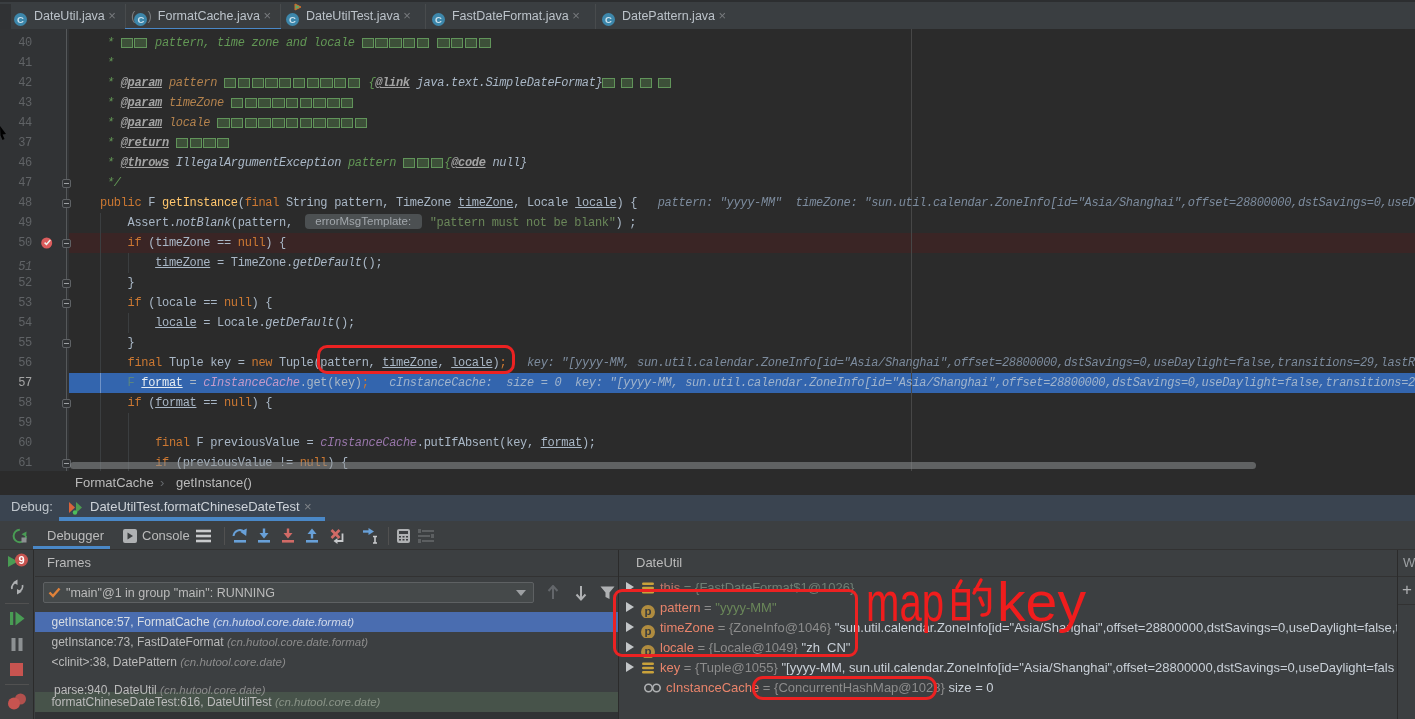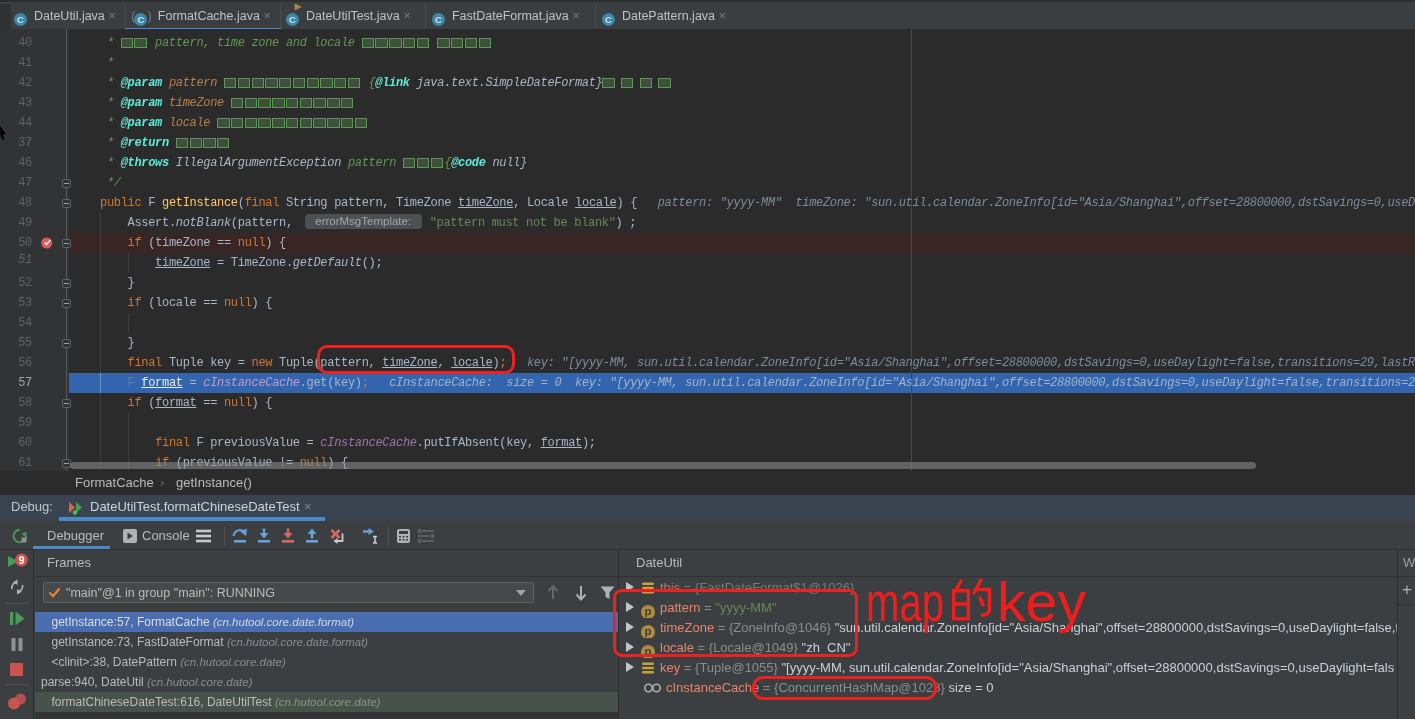--- a/index.html
+++ b/index.html
@@ -14,21 +14,21 @@
   .tx { color:#787b7e; font-size:13px; }
   #tabul { position:absolute; left:125px; top:26px; width:156px; height:4px; background:#4A88C7; }
   #seltab { position:absolute; left:125px; top:2px; width:155px; height:27px; background:#3A3D3F; }
   
   #editor { position:absolute; left:0; top:29px; width:1415px; height:442px; background:#2B2B2B; }
   #gutter { position:absolute; left:0; top:0; width:68.5px; height:442px; background:#313335; }
   #foldline { position:absolute; left:66px; top:0; width:1px; height:442px; background:#55585a; }
   .lno { position:absolute; width:32px; text-align:right; height:20px; line-height:20px; font-family:"Liberation Mono",monospace; font-size:12px; color:#606366; letter-spacing:-0.317px; }
   .cl { position:absolute; left:0; width:1415px; height:20px; line-height:20px; padding-left:72.5px; white-space:pre; font-family:"Liberation Mono",monospace; font-size:12px; letter-spacing:-0.317px; color:#A9B7C6; }
   .cmt  { color:#629755; font-style:italic; }
-  .tag  { color:#5eead4; font-style:italic; font-weight:bold; }
+  .tag  { color:#a3a3a3; font-style:italic; font-weight:bold; text-decoration:underline; }
   .tagv { color:#B3824D; font-style:italic; }
   .kw   { color:#CC7832; }
   .str  { color:#6A8759; }
   .mth  { color:#FFC66D; }
   .fld  { color:#9876AA; font-style:italic; }
   .it   { font-style:italic; }
   .un   { text-decoration:underline; }
   .dbg  { color:#7C8B9D; font-style:italic; }
   .nw { letter-spacing:0; font-style:normal; } .w .cb { margin-right:6.2px; } .cb { display:inline-block; width:12.4px; height:10px; margin-right:1.36px; background:rgba(98,151,85,0.34); border:1px solid #61945a; vertical-align:-1.5px; }
   .pill { display:inline-block; background:#4C5052; border-radius:4px; color:#A2A7AC; font-family:"Liberation Sans",sans-serif; font-size:11.5px; letter-spacing:0; height:15px; line-height:15px; text-align:center; vertical-align:1px; }
@@ -101,21 +101,21 @@
   <div class="lno" style="top:24px;">41</div>
   <div class="lno" style="top:44px;">42</div>
   <div class="lno" style="top:64px;">43</div>
   <div class="lno" style="top:84px;">44</div>
   <div class="lno" style="top:104px;">37</div>
   <div class="lno" style="top:124px;">46</div>
   <div class="lno" style="top:144px;">47</div>
   <div class="lno" style="top:164px;">48</div>
   <div class="lno" style="top:184px;">49</div>
   <div class="lno" style="top:204px;">50</div>
-  <div class="lno" style="top:221px;font-style:italic;">51</div>
+  <div class="lno" style="top:228px;font-style:italic;">51</div>
   <div class="lno" style="top:244px;">52</div>
   <div class="lno" style="top:264px;">53</div>
   <div class="lno" style="top:284px;">54</div>
   <div class="lno" style="top:304px;">55</div>
   <div class="lno" style="top:324px;">56</div>
   <div class="lno" style="top:344px;color:#A4A4A4;">57</div>
   <div class="lno" style="top:364px;">58</div>
   <div class="lno" style="top:384px;">59</div>
   <div class="lno" style="top:404px;">60</div>
   <div class="lno" style="top:424px;">61</div>
@@ -141,20 +141,21 @@
   <div class="cl cmt" style="top:84px;">     * <span class="tag">@param</span> <span class="tagv">locale</span> <span class="nw"><i class="cb"></i><i class="cb"></i><i class="cb"></i><i class="cb"></i><i class="cb"></i><i class="cb"></i><i class="cb"></i><i class="cb"></i><i class="cb"></i><i class="cb"></i><i class="cb"></i></span></div>
   <div class="cl cmt" style="top:124px;">     * <span class="tag">@throws</span> <span class="it" style="color:#A9B7C6;">IllegalArgumentException</span> pattern <span class="nw"><i class="cb"></i><i class="cb"></i><i class="cb"></i></span>{<span class="tag">@code</span><span class="it" style="color:#A9B7C6;"> null}</span></div>
   <div class="cl cmt" style="top:104px;">     * <span class="tag">@return</span> <span class="nw"><i class="cb"></i><i class="cb"></i><i class="cb"></i><i class="cb"></i></span></div>
   <div class="cl cmt" style="top:144px;">     */</div>
   <div class="cl" style="top:164px;">    <span class="kw">public</span> F <span class="mth">getInstance</span>(<span class="kw">final</span> String pattern, TimeZone <span class="un">timeZone</span>, Locale <span class="un">locale</span>) {   <span class="dbg">pattern: "yyyy-MM"  timeZone: "sun.util.calendar.ZoneInfo[id="Asia/Shanghai",offset=28800000,dstSavings=0,useDayligh</span></div>
   <div class="cl" style="top:184px;">        Assert.<span class="it">notBlank</span>(pattern, <span class="pill" style="width:117px;margin-left:5px;margin-right:8px;">errorMsgTemplate:</span><span class="str">"pattern must not be blank"</span>) ;</div>
   <div class="cl" style="top:204px;">        <span class="kw">if</span> (timeZone == <span class="kw">null</span>) {</div>
   <div class="cl" style="top:224px;">            <span class="un">timeZone</span> = TimeZone.<span class="it">getDefault</span>();</div>
   <div class="cl" style="top:244px;">        }</div>
   <div class="cl" style="top:264px;">        <span class="kw">if</span> (locale == <span class="kw">null</span>) {</div>
+  <div class="cl" style="top:284px;">            <span class="un">locale</span> = Locale.<span class="it">getDefault</span>();</div>
   <div class="cl" style="top:304px;">        }</div>
   <div class="cl" style="top:324px;">        <span class="kw">final</span> Tuple key = <span class="kw">new</span> Tuple(pattern, <span class="un">timeZone</span>, <span class="un">locale</span>)<span style="color:#CC7832;">;</span>   <span class="dbg">key: "[yyyy-MM, sun.util.calendar.ZoneInfo[id="Asia/Shanghai",offset=28800000,dstSavings=0,useDaylight=false,transitions=29,lastR</span></div>
   <div class="cl" style="top:344px;"><span style="color:#5A8580;">        F </span><span class="un" style="color:#E6EDF3;">format</span> = <span style="color:#C39AC9;font-style:italic;">cInstanceCache</span>.get(key)<span style="color:#CC7832;">;</span>   <span class="dbg" style="color:#9FB3CC;">cInstanceCache:  size = 0  key: "[yyyy-MM, sun.util.calendar.ZoneInfo[id="Asia/Shanghai",offset=28800000,dstSavings=0,useDaylight=false,transitions=2</span></div>
   <div class="cl" style="top:364px;">        <span class="kw">if</span> (<span class="un">format</span> == <span class="kw">null</span>) {</div>
   <div class="cl" style="top:404px;">            <span class="kw">final</span> F previousValue = <span class="fld">cInstanceCache</span>.putIfAbsent(key, <span class="un">format</span>);</div>
   <div class="cl" style="top:424px;">            <span class="kw">if</span> (previousValue != <span class="kw">null</span>) {</div>
 
   <div class="abs" style="left:70px;top:433px;width:1186px;height:7px;border-radius:3.5px;background:rgba(140,143,146,0.55);"></div>
 </div>
 <div id="crumbs">
@@ -316,21 +317,21 @@
     </svg>
   <svg style="position:absolute;left:600px;top:36px;" width="15" height="14" viewBox="0 0 15 14">
       <path d="M0.5 0.5 H14.5 L9.5 6.5 V13 L5.5 11 V6.5 Z" fill="#AFB1B3"></path>
     </svg>
 
   <div style="position:absolute;left:35px;top:62px;width:583px;height:20px;background:#4A6DB0;"></div>
   <div style="position:absolute;left:35px;top:142px;width:583px;height:20px;background:#47534A;"></div>
   <div class="frow" style="top:62px;padding-left:16.5px;color:#D8DEE5;">getInstance:57, FormatCache <span class="pkg" style="color:rgba(255,255,255,0.72);">(cn.hutool.core.date.format)</span></div>
   <div class="frow" style="top:82px;padding-left:16.5px;">getInstance:73, FastDateFormat <span class="pkg">(cn.hutool.core.date.format)</span></div>
   <div class="frow" style="top:102px;padding-left:16.5px;">&lt;clinit&gt;:38, DatePattern <span class="pkg">(cn.hutool.core.date)</span></div>
-  <div class="frow" style="top:122px;padding-left:6px;">parse:940, DateUtil <span class="pkg">(cn.hutool.core.date)</span></div>
+  <div class="frow" style="top:130px;padding-left:19px;">parse:940, DateUtil <span class="pkg">(cn.hutool.core.date)</span></div>
   <div class="frow" style="top:142px;padding-left:16.5px;">formatChineseDateTest:616, DateUtilTest <span class="pkg" style="color:#8A9488;">(cn.hutool.core.date)</span></div>
   <div style="position:absolute;left:35px;top:162px;width:583px;height:7px;background:#313335;"></div>
 
   <div class="vrow" style="top:27.5px;"><span class="arr" style="margin-left:7px;"></span><svg width="14" height="14" viewBox="0 0 14 14" style="vertical-align:-3px;margin-right:5px;">
         <g fill="#C9A23B">
           <rect x="1" y="1.5" width="12" height="2.6" rx="1.3"></rect>
           <rect x="1" y="5.7" width="12" height="2.6" rx="1.3"></rect>
           <rect x="1" y="9.9" width="12" height="2.6" rx="1.3"></rect>
         </g>
       </svg><span style="color:#C0776A;">this</span><span style="color:#6F7F74;"> = {FastDateFormat$1@1026}</span></div>

